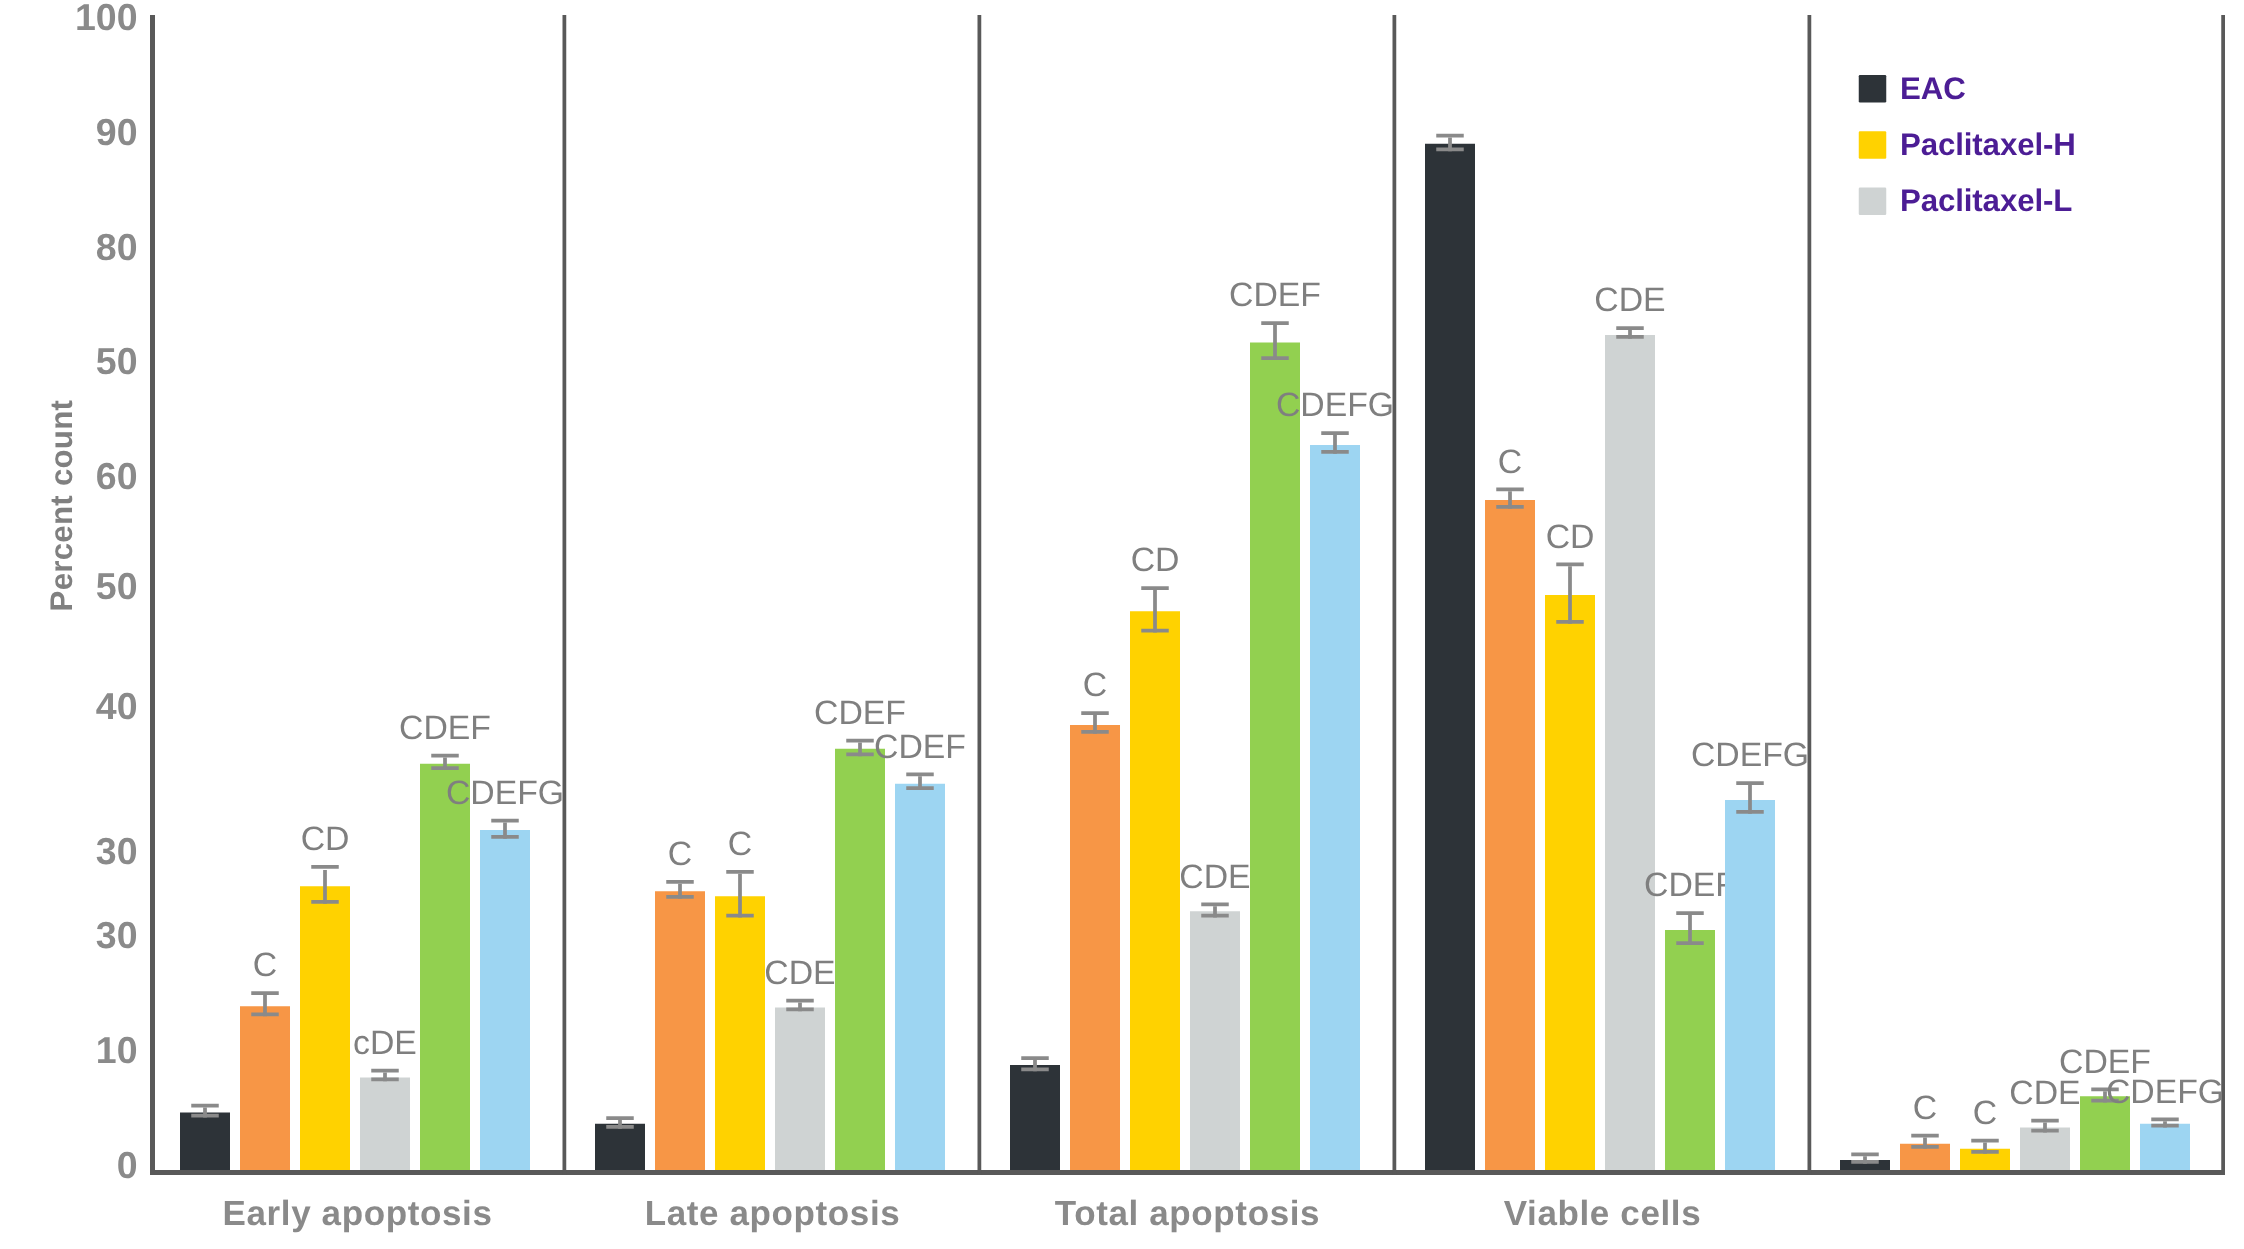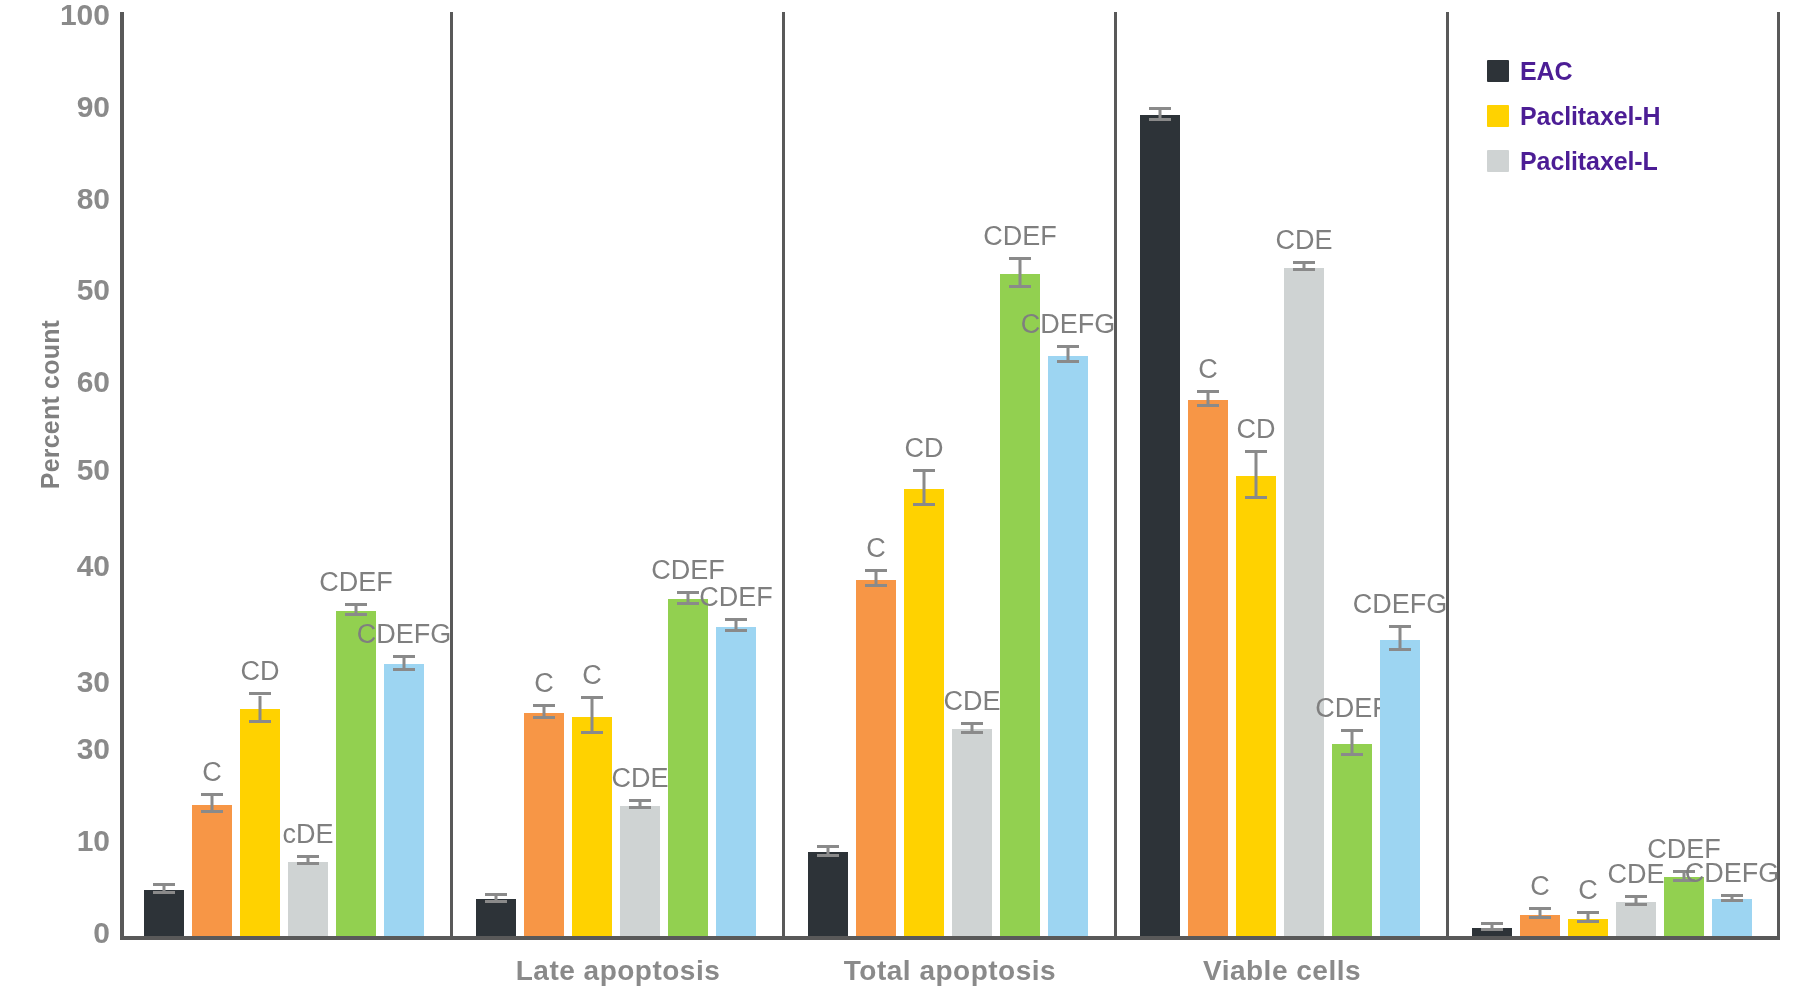--- a/index.html
+++ b/index.html
@@ -341,16 +341,17 @@
       <div class="legend-item">
         <span class="legend-swatch" style="background: rgb(255, 210, 0);"></span>
         <span class="legend-text">Paclitaxel-H</span>
       </div>
       <div class="legend-item">
         <span class="legend-swatch" style="background: rgb(207, 211, 211);"></span>
         <span class="legend-text">Paclitaxel-L</span>
       </div>
     </div>
 
+<div class="cat-label" style="left: 120px; width: 332px; top: 955px;">Early apoptosis</div>
     <div class="cat-label" style="left: 452px; width: 332px; top: 955px;">Late apoptosis</div>
     <div class="cat-label" style="left: 1116px; width: 332px; top: 955px;">Viable cells</div>
     <div class="cat-label" style="left: 784px; width: 332px; top: 955px;">Total apoptosis</div>
   </div>
 
 </body></html>

